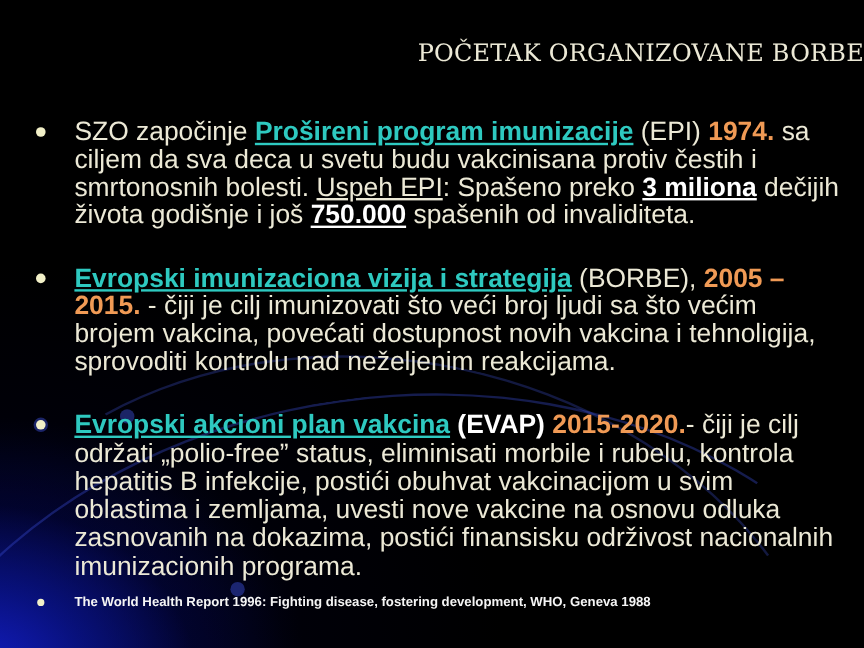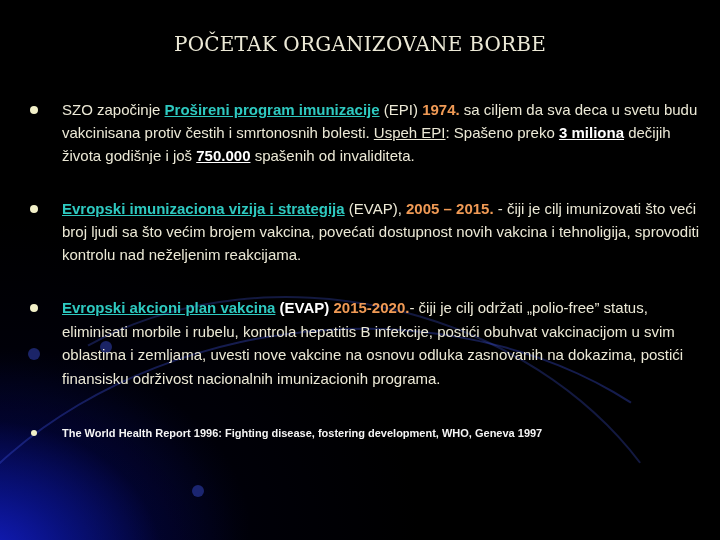--- a/index.html
+++ b/index.html
@@ -35,54 +35,54 @@
       width: 12px; height: 12px;
       border-radius: 50%;
       background: rgba(60,80,220,0.45);
       pointer-events: none;
     }
     .title {
       position: absolute;
       top: 32px;
       left: 0;
       width: 720px;
-      text-align: center;
+      text-align: right;
       font-family: "DejaVu Serif", "Liberation Serif", serif;
       font-size: 20px;
       color: #ece9d6;
       letter-spacing: 0.2px;
     }
     .bullets {
       position: absolute;
       left: 28px;
       top: 98px;
       width: 672px;
       margin: 0;
       padding: 0;
       list-style: none;
     }
     .bullet {
       position: relative;
       padding-left: 34px;
       color: #ece9d6;
-      font-size: 15px;
+      font-size: 22px;
       line-height: 23px;
     }
     .bullet .marker {
       position: absolute;
       left: 2px;
       top: 8px;
       width: 8px;
       height: 8px;
       border-radius: 50%;
       background: #f2f0c8;
     }
     .b1 { margin-bottom: 30px; }
     .b2 { margin-bottom: 30px; }
-    .b3 { margin-bottom: 36px; line-height: 23.5px; }
+    .b3 { margin-bottom: 12px; line-height: 23.5px; }
     .b4 { font-size: 11px; font-weight: bold; color: #f5f5f5; line-height: 14px; }
     .b4 .marker { width: 6px; height: 6px; top: 4px; left: 3px; }
     .link {
       color: #2ec9c0;
       font-weight: bold;
       text-decoration: underline;
     }
     .year {
       color: #f09a55;
       font-weight: bold;
@@ -103,24 +103,24 @@
 
   <div class="title">POČETAK ORGANIZOVANE BORBE</div>
 
   <ul class="bullets">
     <li class="bullet b1">
       <span class="marker"></span>
       <span>SZO započinje  </span><span class="link">Prošireni program imunizacije</span><span>  (EPI) </span><span class="year">1974.</span><span> sa ciljem da sva deca u svetu budu vakcinisana protiv čestih i smrtonosnih bolesti. </span><span class="u">Uspeh EPI</span><span>: Spašeno preko </span><span class="bu">3 miliona</span><span> dečijih života godišnje i još </span><span class="bu">750.000</span><span> spašenih od invaliditeta.</span>
     </li>
     <li class="bullet b2">
       <span class="marker"></span>
-      <span class="link">Evropski imunizaciona vizija i strategija</span><span> (EVAP), </span><span class="year">2005 – 2015.</span><span> - čiji je cilj imunizovati što veći broj ljudi sa što većim brojem vakcina, povećati dostupnost novih vakcina i tehnoligija, sprovoditi kontrolu nad neželjenim reakcijama.</span>
+      <span class="link">Evropski imunizaciona vizija i strategija</span><span> (BORBE), </span><span class="year">2005 – 2015.</span><span> - čiji je cilj imunizovati što veći broj ljudi sa što većim brojem vakcina, povećati dostupnost novih vakcina i tehnoligija, sprovoditi kontrolu nad neželjenim reakcijama.</span>
     </li>
     <li class="bullet b3">
       <span class="marker"></span>
       <span class="link">Evropski akcioni plan vakcina</span><span class="bold"> (EVAP) </span><span class="year">2015-2020.</span><span>- čiji je cilj održati „polio-free” status, eliminisati morbile i rubelu, kontrola hepatitis B infekcije, postići obuhvat vakcinacijom u svim oblastima i zemljama, uvesti nove vakcine na osnovu odluka zasnovanih na dokazima, postići finansisku održivost nacionalnih imunizacionih programa.</span>
     </li>
     <li class="bullet b4">
       <span class="marker"></span>
-      <span>The World Health Report 1996: Fighting disease, fostering development, WHO, Geneva 1997</span>
+      <span>The World Health Report 1996: Fighting disease, fostering development, WHO, Geneva 1988</span>
     </li>
   </ul>
 </div>
 
 </body></html>

